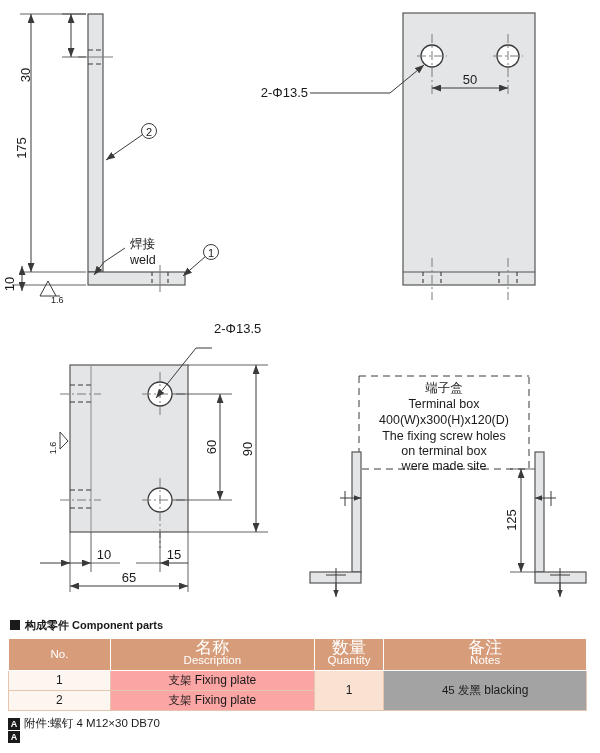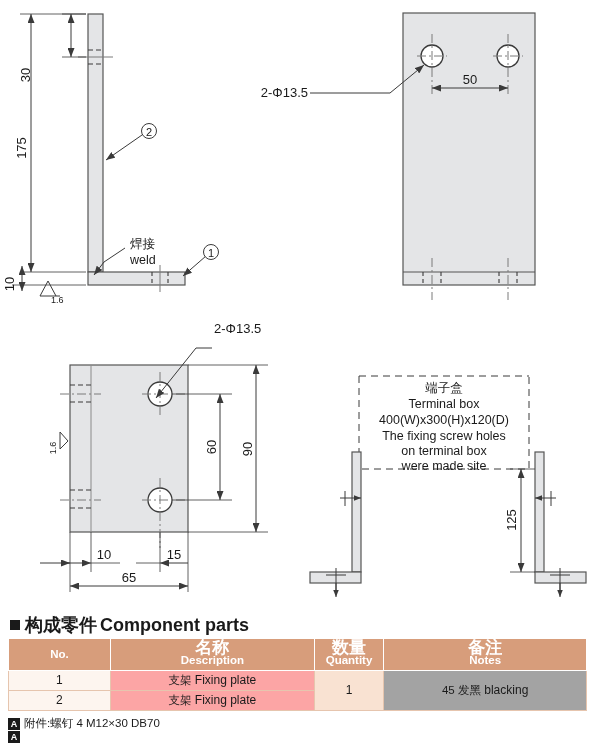--- a/index.html
+++ b/index.html
@@ -4,27 +4,27 @@
 <style>
   html,body{margin:0;padding:0;background:#ffffff;}
   body{width:600px;height:753px;position:relative;
        font-family:"Liberation Sans","DejaVu Sans",sans-serif;color:#1a1a1a;}
   #sheet{position:absolute;left:0;top:0;width:600px;height:753px;overflow:hidden;}
   svg.draw{position:absolute;left:0;top:0;width:600px;height:615px;}
   .lbl{font-family:"Liberation Sans","DejaVu Sans",sans-serif;fill:#1a1a1a;}
 
   
   #parts{position:absolute;left:8px;top:617px;width:586px;}
-  #parts-title{font-size:18px;font-weight:bold;letter-spacing:0px;
+  #parts-title{font-size:11px;font-weight:bold;letter-spacing:0px;
                color:#1a1a1a;display:flex;align-items:center;gap:3px;
                margin:0 0 5px 2px;line-height:16px;}
   .sq{display:inline-block;width:10px;height:10px;background:#1a1a1a;margin-right:2px;}
   table.parts{border-collapse:collapse;width:579px;table-layout:fixed;
               font-size:11.5px;}
-  table.parts th{background:#d79d7b;color:#ffffff;font-weight:bold;
+  table.parts th{background:#d79d7b;color:#ffffff;font-weight:normal;
                  border:1px solid #ffffff;padding:2px 0 3px 0;text-align:center;
                  line-height:13px;font-size:11.5px;}
   table.parts th .cn{display:block;font-size:17px;}
   table.parts th .en{display:block;font-size:11.5px;}
   table.parts td{border:1px solid #e6c5ae;padding:2px 0 2px 0;
                  text-align:center;line-height:15px;font-size:12px;color:#1a1a1a;}
   td.c-no{background:#fdf5ef;}
   td.c-desc{background:#fca5a5;text-align:left;padding-left:7px;}
   td.c-qty{background:#f9e2d2;}
   td.c-notes{background:#a3a3a3;}

